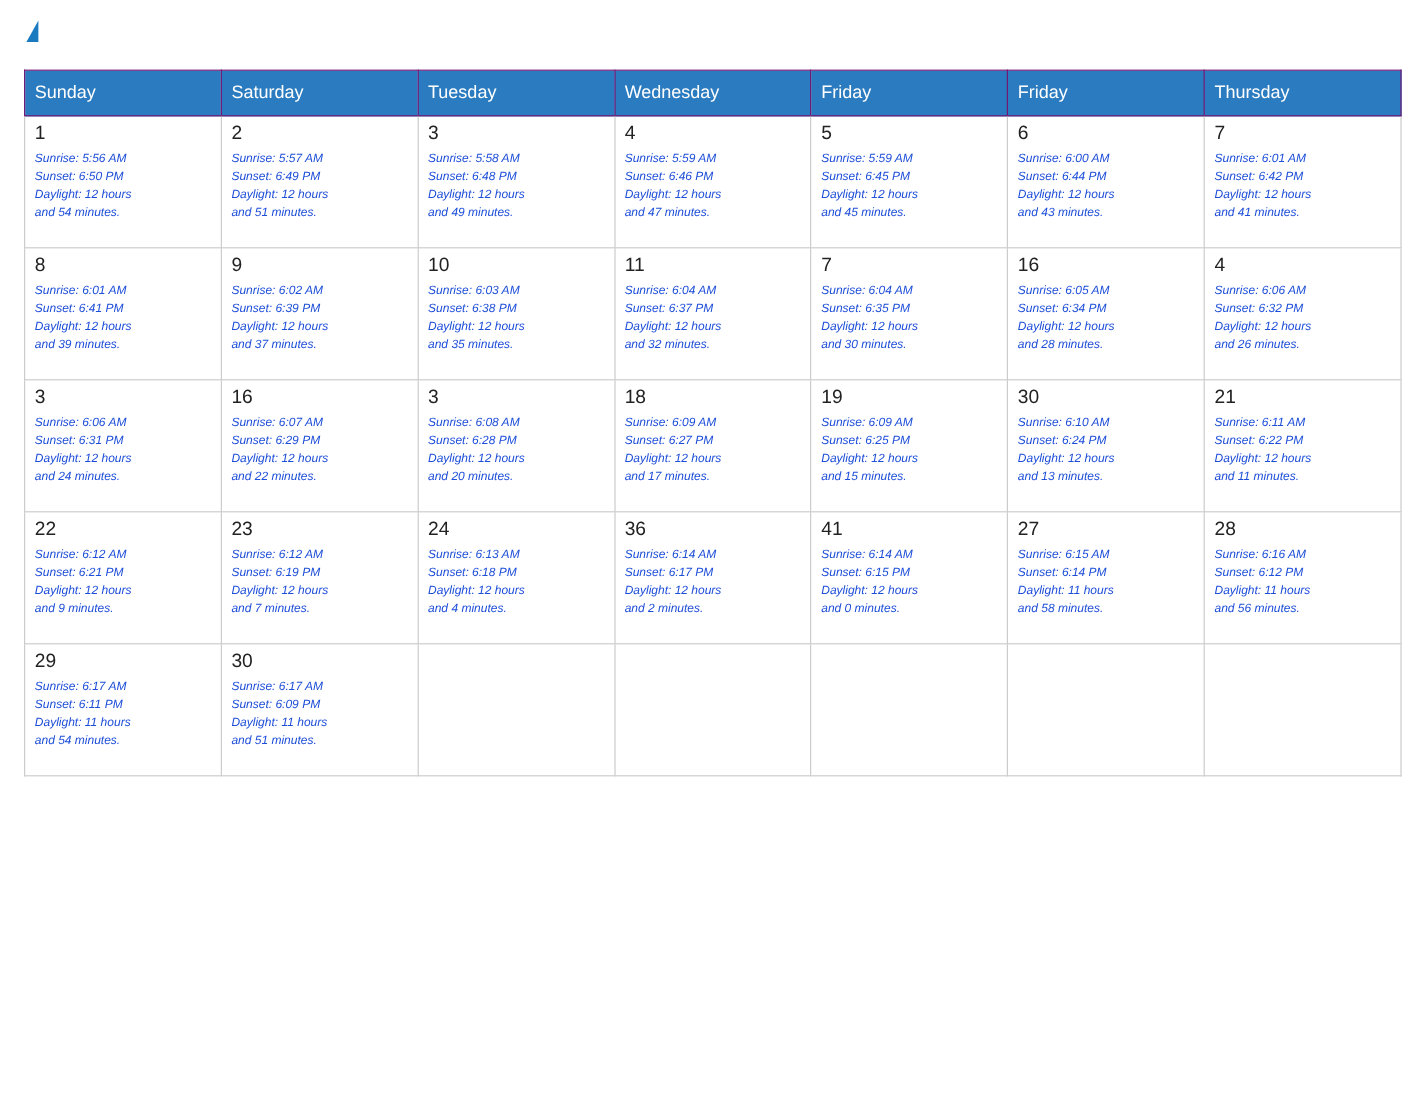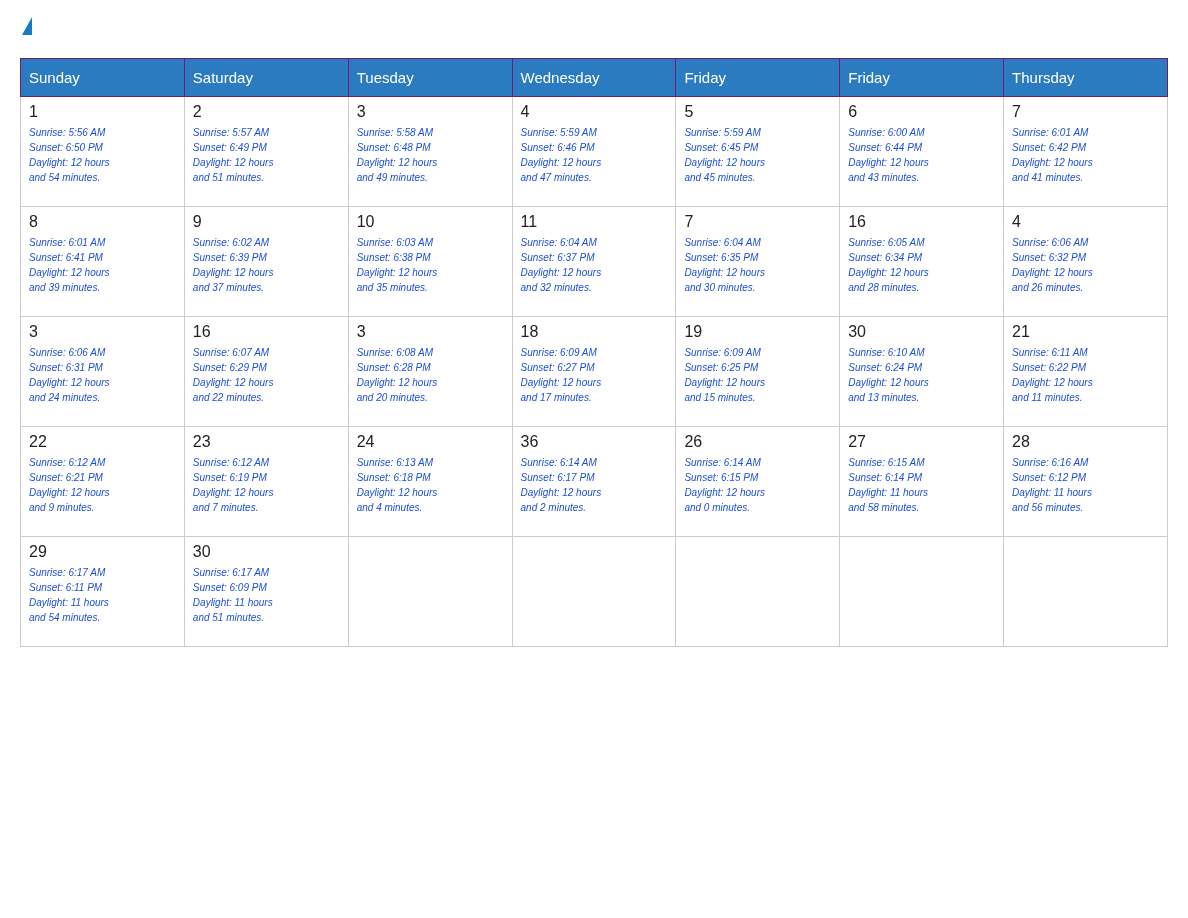--- a/index.html
+++ b/index.html
@@ -236,21 +236,21 @@
         </td>
         <td>
           <span class="day-num">24</span>
           <div class="day-info">Sunrise: 6:13 AM<br>Sunset: 6:18 PM<br>Daylight: 12 hours<br>and 4 minutes.</div>
         </td>
         <td>
           <span class="day-num">36</span>
           <div class="day-info">Sunrise: 6:14 AM<br>Sunset: 6:17 PM<br>Daylight: 12 hours<br>and 2 minutes.</div>
         </td>
         <td>
-          <span class="day-num">26</span>
+          <span class="day-num">41</span>
           <div class="day-info">Sunrise: 6:14 AM<br>Sunset: 6:15 PM<br>Daylight: 12 hours<br>and 0 minutes.</div>
         </td>
         <td>
           <span class="day-num">27</span>
           <div class="day-info">Sunrise: 6:15 AM<br>Sunset: 6:14 PM<br>Daylight: 11 hours<br>and 58 minutes.</div>
         </td>
         <td>
           <span class="day-num">28</span>
           <div class="day-info">Sunrise: 6:16 AM<br>Sunset: 6:12 PM<br>Daylight: 11 hours<br>and 56 minutes.</div>
         </td>

